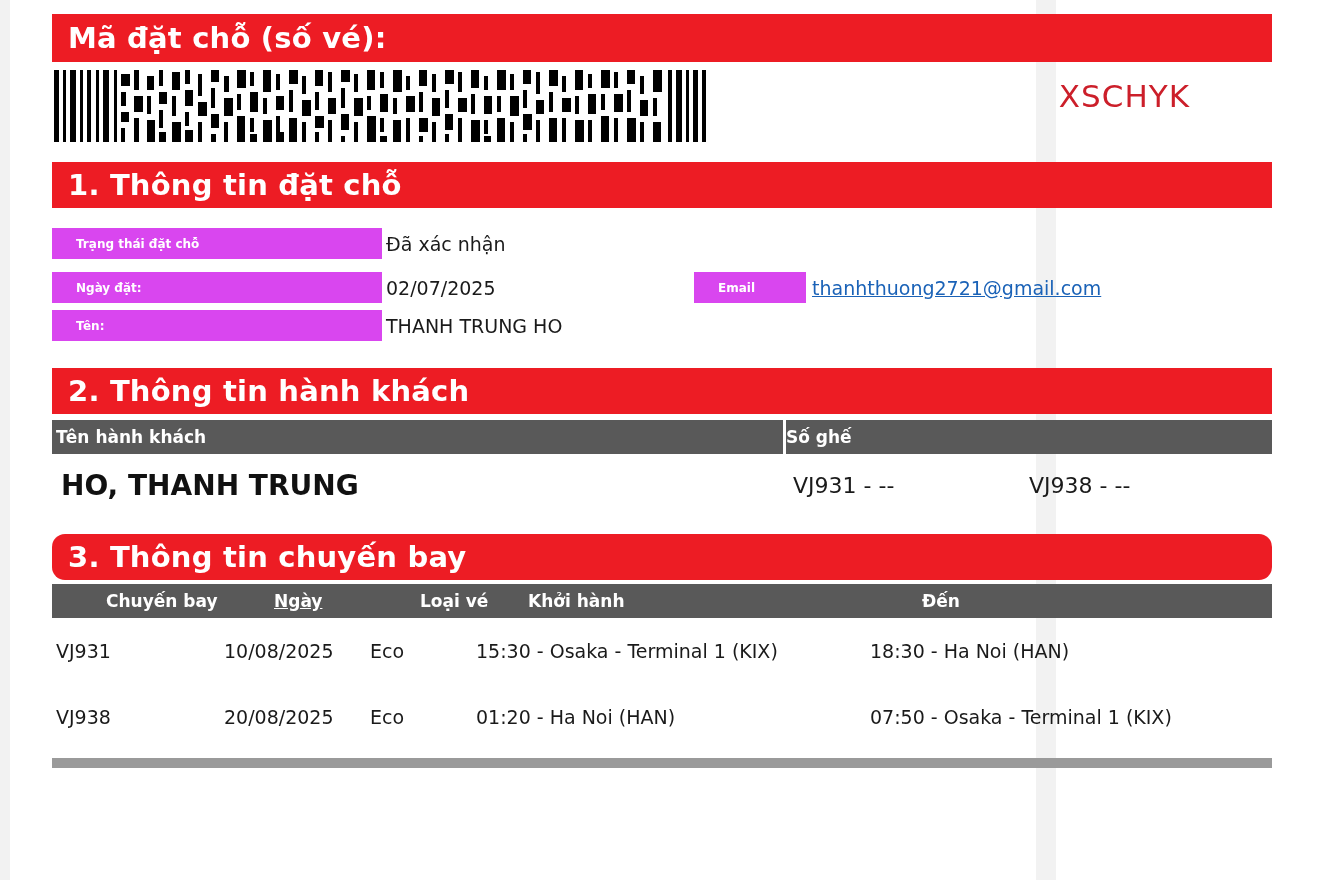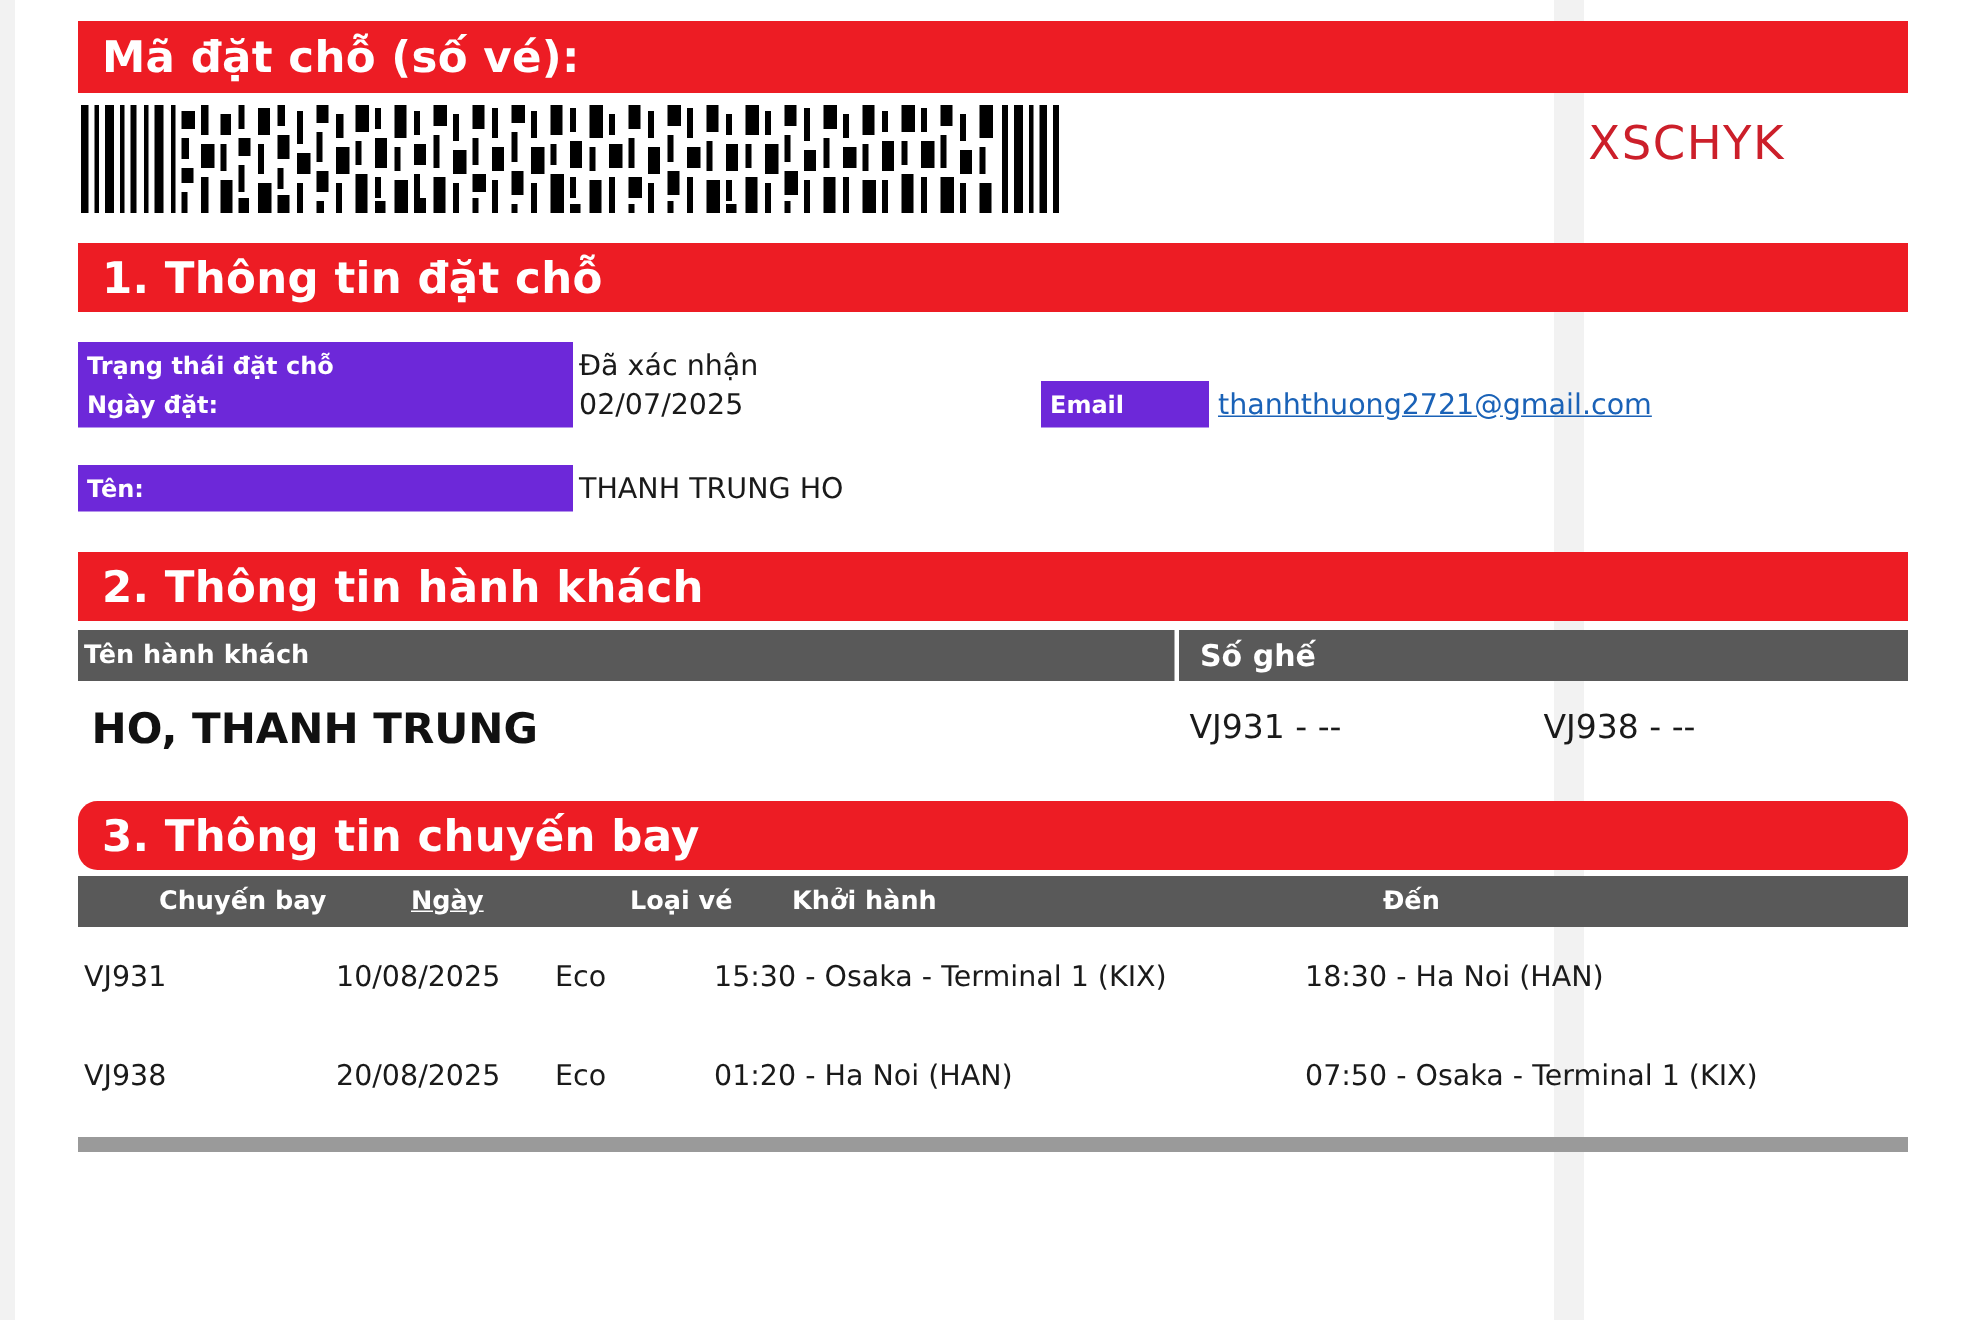--- a/index.html
+++ b/index.html
@@ -71,28 +71,28 @@
     position: absolute;
     right: 82px;
     top: 16px;
     color: #cc1f2a;
     font-size: 31px;
     letter-spacing: 1px;
   }
 
   
   .grey-label {
-    background: #6d28d9;
+    background: #d946ef;
     color: #ffffff;
     font-weight: bold;
-    font-size: 16px;
-    display: flex;
-    align-items: center;
-    box-sizing: border-box;
-    padding-left: 6px;
+    font-size: 12px;
+    display: flex;
+    align-items: center;
+    box-sizing: border-box;
+    padding-left: 24px;
   }
   .value {
     font-size: 19px;
     color: #1a1a1a;
   }
 
   
   .sec1 {
     margin-top: 12px;
     position: relative;
@@ -152,24 +152,23 @@
     align-items: center;
     padding-left: 4px;
     box-sizing: border-box;
     border-right: 3px solid #ffffff;
   }
   .sec2-head .c2 {
     flex: 1;
     background: #595959;
     color: #fff;
     font-weight: bold;
-    font-size: 20px;
-    display: flex;
-    align-items: center;
-    padding-left: 14px;
+    font-size: 17px;
+    display: flex;
+    align-items: center;
     box-sizing: border-box;
   }
   .sec2-body {
     display: flex;
     align-items: center;
     height: 62px;
     justify-content: center;
   }
   .pax-name {
     width: 734px;
@@ -401,21 +400,21 @@
 
     <div class="banner" style="height:46px;margin-top:12px;">
       <div class="banner-title">1. Thông tin đặt chỗ</div>
     </div>
 
     <div class="sec1">
       <div class="row" style="top:8px;">
         <div class="grey-label lbl">Trạng thái đặt chỗ</div>
         <div class="val value">Đã xác nhận</div>
       </div>
-      <div class="row" style="top:34px;">
+      <div class="row" style="top:52px;">
         <div class="grey-label lbl">Ngày đặt:</div>
         <div class="val value">02/07/2025</div>
         <div class="grey-label email-lbl">Email</div>
         <div class="email-val">
           <a class="email-link" href="#">thanhthuong2721@gmail.com</a>
         </div>
       </div>
       <div class="row" style="top:90px;">
         <div class="grey-label lbl">Tên:</div>
         <div class="val value">THANH TRUNG HO</div>

